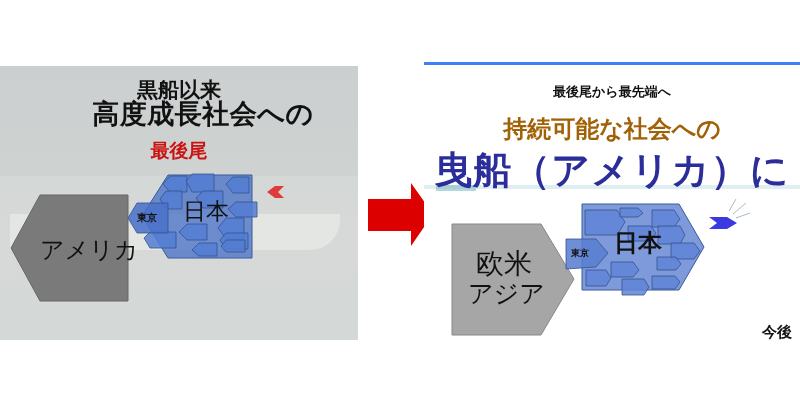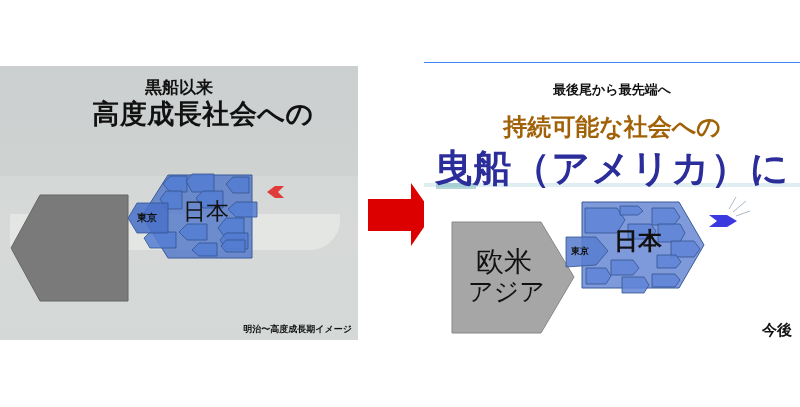--- a/index.html
+++ b/index.html
@@ -1,23 +1,23 @@
 <!DOCTYPE html>
 <html><head>
 <meta charset="utf-8">
 <style>
   html, body { margin: 0; padding: 0; }
   body { width: 800px; height: 407px; background: #ffffff; position: relative; overflow: hidden; font-family: "DejaVu Sans", sans-serif; }
   .panel-left { position: absolute; left: 0; top: 66px; width: 358px; height: 274px;
     background: linear-gradient(180deg, #cfd3d3 0%, #d3d7d6 35%, #d6d9d8 60%, #d4d8d7 100%); overflow: hidden; }
   .panel-right { position: absolute; left: 424px; top: 62px; width: 376px; height: 278px; background: #ffffff;
-    border-top: 1px solid #3b82f6; overflow: hidden; }
+    border-top: 3px solid #3b82f6; overflow: hidden; }
   .abs { position: absolute; }
   .t-center { text-align: center; white-space: nowrap; }
-  .left-sub { left: 0; width: 358px; top: 10px; font-size: 17px; font-weight: bold; color: #111; }
+  .left-sub { left: 0; width: 358px; top: 10px; font-size: 21px; font-weight: bold; color: #111; }
   .left-title { left: 0; width: 358px; top: 30px; font-size: 27px; font-weight: bold; color: #111; letter-spacing: 0.5px; margin-left: 24px; }
   .left-red { left: 0; width: 358px; top: 72px; font-size: 19px; font-weight: bold; color: #cc1111; }
   .left-note { right: 6px; bottom: 4px; font-size: 9px; font-weight: bold; color: #111; }
   .right-sub { left: 0; width: 376px; top: 18px; font-size: 13px; font-weight: bold; color: #111; }
   .right-title1 { left: 0; width: 376px; top: 48px; font-size: 24px; font-weight: bold; color: #a16207; }
   .right-title2 { left: 0; width: 376px; top: 80px; font-size: 38px; font-weight: bold; color: #2b2d9a; letter-spacing: 1px; }
   .right-note { right: 8px; bottom: 1px; font-size: 15px; font-weight: bold; color: #111; }
   .shape-label { font-family: "DejaVu Serif", serif; color: #111; white-space: nowrap; }
   svg.layer { position: absolute; left: 0; top: 0; }
   .bg-smudge { position: absolute; background: rgba(255,255,255,0.18); }
@@ -26,20 +26,21 @@
 </head>
 <body>
 
 <div class="panel-left">
 
   <div class="bg-smudge" style="left:0;top:0;width:358px;height:110px;background:rgba(190,195,195,0.25);"></div>
   <div class="ship" style="left:10px;top:148px;width:330px;height:36px;"></div>
 
   <div class="abs t-center left-sub">黒船以来</div>
   <div class="abs t-center left-title">高度成長社会への</div>
+  <div class="abs t-center left-red">最後尾</div>
 
   <svg class="layer" width="358" height="274" viewBox="0 0 358 274">
 
     <polygon points="11,182 40,129 128,129 128,235 40,235" fill="#7a7a7a" stroke="#666" stroke-width="1"></polygon>
 
     <polygon points="142,150 168,109 252,109 252,192 168,192" fill="rgba(74,114,200,0.78)" stroke="#3a5a9a" stroke-width="1"></polygon>
 
     <g fill="rgba(84,124,210,0.85)" stroke="#34538f" stroke-width="0.8">
       <polygon points="163,118 170,110 187,110 187,126 170,126"></polygon>
       <polygon points="186,115 192,108 214,108 214,126 192,126"></polygon>
@@ -53,24 +54,24 @@
       <polygon points="220,174 226,167 248,167 248,183 226,183"></polygon>
       <polygon points="192,184 199,177 217,177 217,190 199,190"></polygon>
       <polygon points="221,180 226,174 245,174 245,186 226,186"></polygon>
     </g>
 
     <polygon points="128,152 137,137 168,137 168,167 137,167" fill="rgba(74,114,200,0.88)" stroke="#34538f" stroke-width="0.8"></polygon>
 
     <polygon points="267,126 275,120 284,120 278,126 284,132 275,132" fill="#e03a3a"></polygon>
   </svg>
 
+  <div class="abs shape-label" style="left:40px;top:168px;font-size:24px;">アメリカ</div>
   <div class="abs shape-label" style="left:183px;top:130px;font-size:23px;">日本</div>
   <div class="abs shape-label" style="left:137px;top:145px;font-size:10px;font-weight:bold;font-family:'DejaVu Sans',sans-serif;">東京</div>
 
-  <div class="abs left-note">明治〜高度成長期イメージ</div>
 </div>
 
 <svg class="layer" width="800" height="407" style="pointer-events:none;">
   <polygon points="368,199 411,199 411,183 433,214 411,246 411,231 368,231" fill="#dd0000"></polygon>
 </svg>
 
 <div class="panel-right">
   <div class="bg-smudge" style="left:0;top:120px;width:376px;height:4px;background:rgba(160,205,215,0.35);"></div>
   <div class="bg-smudge" style="left:12px;top:120px;width:40px;height:6px;background:rgba(120,180,190,0.55);"></div>
 

